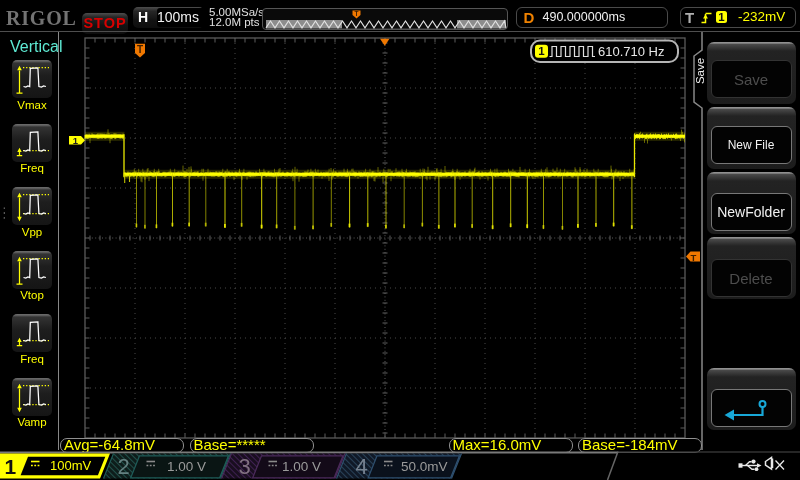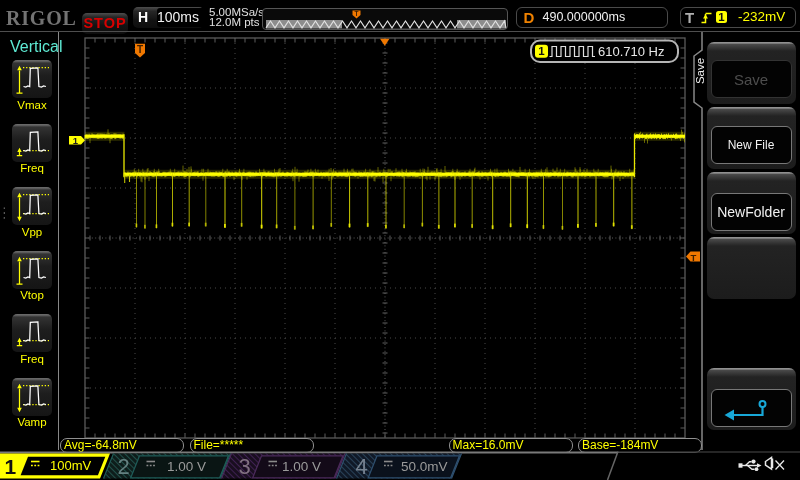--- a/index.html
+++ b/index.html
@@ -42,21 +42,21 @@
   background:linear-gradient(180deg,#909090 0,#909090 1px,#484848 2.5px,#232323 9px,#1c1c1c 100%);}
 .rbtn{position:absolute;left:710.5px;width:81px;height:38px;border-radius:6px;
   background:#030303;text-align:center;box-sizing:border-box;display:flex;
   align-items:center;justify-content:center;}
 .rbtn.en{border:1.4px solid #787878;color:#f2f2f2;}
 .rbtn.dis{border:1.4px solid #333;color:#4d4d4d;}
 .savetxt{position:absolute;left:685.5px;top:65px;width:28px;color:#f0f0f0;font-size:11.5px;
   transform:rotate(-90deg);transform-origin:center;text-align:center;}
 .meas{position:absolute;top:437.5px;width:124px;height:15px;border-radius:7px;
   border:1.5px solid #909090;background:#000;box-sizing:border-box;color:#ffff00;
-  font-size:12px;line-height:12px;padding-left:3px;white-space:nowrap;overflow:hidden;}
+  font-size:15px;line-height:12px;padding-left:3px;white-space:nowrap;overflow:hidden;}
 </style></head>
 <body>
 <div id="scr">
 
 <div class="rigol">RIGOL</div>
 <div class="stopbtn">STOP</div>
 <div class="hbox">
       <span class="hletter">H</span>
       <span class="hval">100ms</span>
     </div>
@@ -255,30 +255,31 @@
 <path d="M13 2V20L5 26V72L13 78V420" stroke="#888" stroke-width="1.5" fill="none"></path>
     </svg>
 <div class="slot" style="top:41.5px"></div>
     <div class="slot" style="top:106.8px"></div>
     <div class="slot" style="top:172.1px"></div>
     <div class="slot" style="top:237.4px"></div>
     <div class="slot" style="top:368px"></div>
     <div class="rbtn dis" style="top:60.0px;font-size:15px">Save</div>
     <div class="rbtn en" style="top:126.0px;font-size:12px">New File</div>
     <div class="rbtn en" style="top:192.5px;font-size:14px">NewFolder</div>
+    <div class="rbtn dis" style="top:259.0px;font-size:15px">Delete</div>
     <div class="rbtn en" style="top:389.0px;font-size:15px">
       <svg width="60" height="34" viewBox="0 0 60 34">
         <circle cx="41.5" cy="13" r="3" fill="none" stroke="#18a8d8" stroke-width="2"></circle>
         <path d="M41.5 16V24H12" stroke="#18a8d8" stroke-width="2.2" fill="none"></path>
         <path d="M13 18.5V29.5L3.5 24z" fill="#18a8d8"></path>
       </svg>
     </div>
 <div class="savetxt">Save</div>
 <div class="meas" style="left:60.0px">Avg=-64.8mV</div>
-    <div class="meas" style="left:189.5px">File=*****</div>
+    <div class="meas" style="left:189.5px">Base=*****</div>
     <div class="meas" style="left:448.5px">Max=16.0mV</div>
     <div class="meas" style="left:578.0px">Base=-184mV</div>
 <svg style="position:absolute;left:0;top:0" width="800" height="480" viewBox="0 0 800 480">
       <defs>
         <pattern id="h2" width="4" height="4" patternUnits="userSpaceOnUse" patternTransform="rotate(45)">
           <rect width="4" height="4" fill="#0e1d1b"></rect>
           <rect width="4" height="1" fill="#21504a"></rect>
         </pattern>
         <pattern id="h3" width="4" height="4" patternUnits="userSpaceOnUse" patternTransform="rotate(45)">
           <rect width="4" height="4" fill="#190e1f"></rect>

